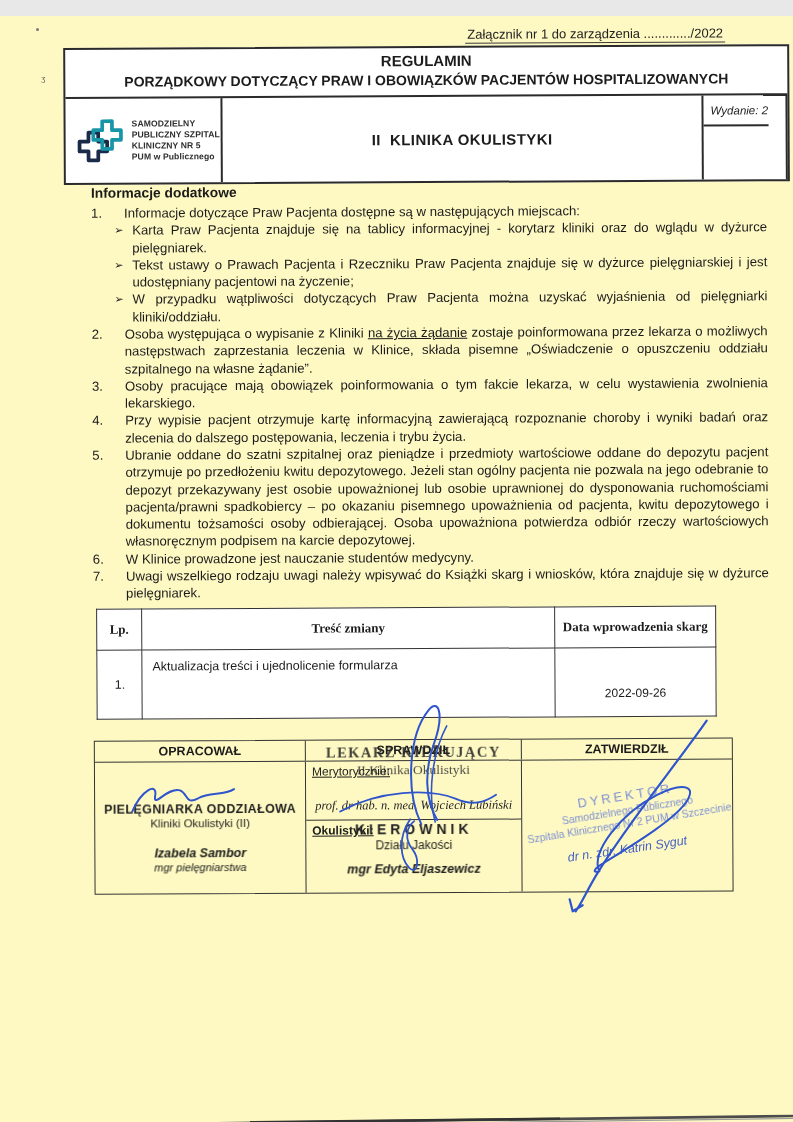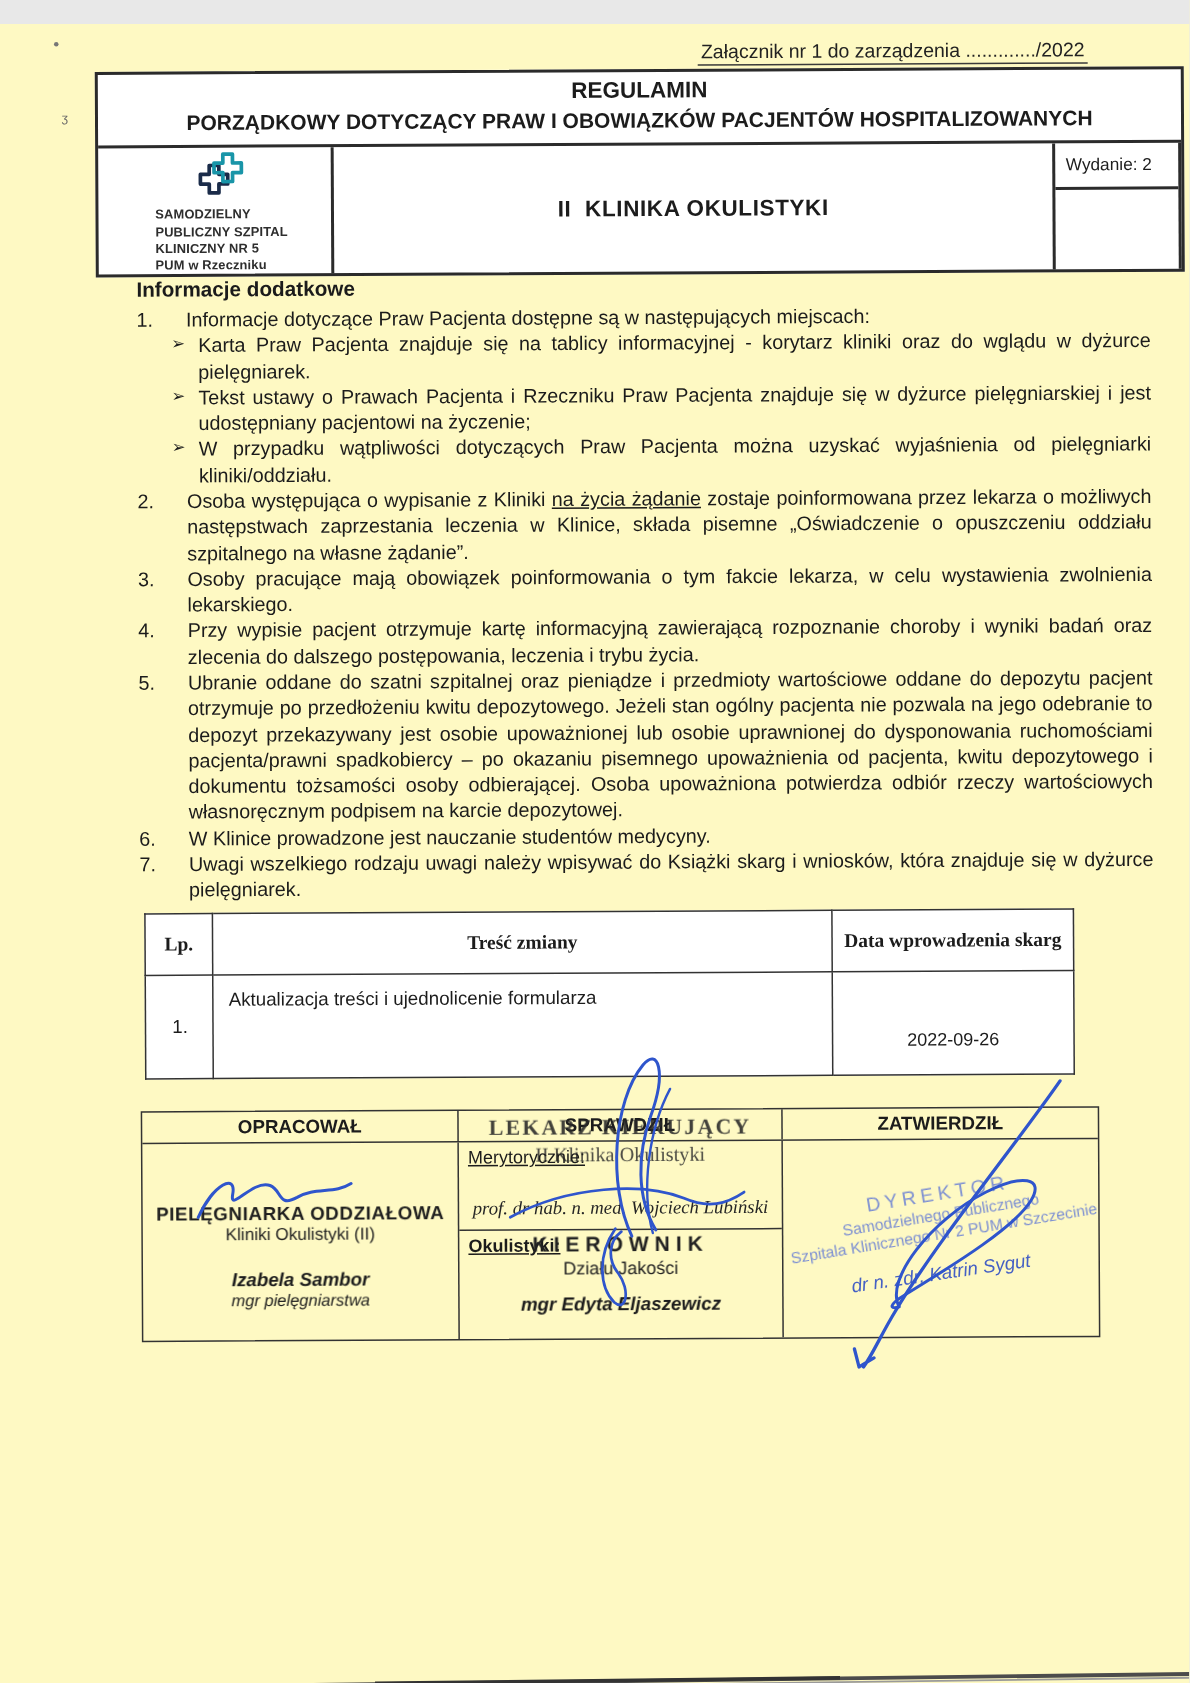--- a/index.html
+++ b/index.html
@@ -10,25 +10,25 @@
   
   .att-note{position:absolute;top:11px;right:68px;font-size:13px;color:#222;
             border-bottom:1.5px solid #3a3a3a;padding:0 2px 1px 2px;}
 
   
   .hdr{position:absolute;left:63px;top:30px;width:722px;border:2px solid #2b2b2b;background:#fff;}
   .hdr-title{border-bottom:2px solid #2b2b2b;text-align:center;font-weight:bold;padding:3px 4px 5px 4px;}
   .hdr-title .t1{font-size:15px;line-height:1.35;}
   .hdr-title .t2{font-size:14px;line-height:1.35;}
   .hdr-bottom{display:flex;height:84px;}
-  .logo-cell{width:146px;border-right:2px solid #2b2b2b;display:flex;align-items:center;padding-left:9px;gap:5px;flex-direction:column;}
+  .logo-cell{width:146px;border-right:2px solid #2b2b2b;display:flex;align-items:center;padding-left:9px;gap:5px;}
   .logo-text{font-size:8.6px;line-height:1.3;font-weight:bold;color:#2e2e2e;letter-spacing:.1px;}
   .title-cell{flex:1;border-right:2px solid #2b2b2b;display:flex;align-items:center;justify-content:center;
               font-weight:bold;font-size:15px;letter-spacing:.4px;}
-  .meta-cell{width:82px;border-right:2px solid #2b2b2b;display:flex;flex-direction:column;}
+  .meta-cell{width:82px;border-right:2px solid #2b2b2b;display:flex;font-style:italic;}
   .meta-top{height:29px;border-bottom:2px solid #2b2b2b;display:flex;align-items:center;padding-left:7px;font-size:11.5px;}
   .meta-bot{flex:1;display:flex;align-items:center;padding-left:7px;font-size:11.5px;}
   .date-cell{width:100px;display:flex;flex-direction:column;}
   .date-top{height:29px;border-bottom:2px solid #2b2b2b;text-align:center;font-size:11px;line-height:13px;padding-top:1px;}
   .date-bot{flex:1;display:flex;align-items:center;justify-content:center;font-size:20px;font-weight:bold;}
 
   
   .bodytxt{position:absolute;left:90px;top:167px;width:676px;font-size:13.2px;line-height:1.31;color:#1b1b1b;}
   .bheading{font-weight:bold;font-size:13.8px;margin-bottom:2px;}
   .li{display:flex;}
@@ -109,21 +109,21 @@
       <div class="hdr-bottom">
         <div class="logo-cell">
           <svg width="52" height="58" viewBox="0 0 64 64">
             <path d="M17,22 h12 v11 h11 v12 h-11 v11 h-12 v-11 h-11 v-12 h11 z" fill="none" stroke="#1a2b49" stroke-width="4.6" stroke-linejoin="round"></path>
             <path d="M34,8 h12 v11 h11 v12 h-11 v11 h-12 v-11 h-11 v-12 h11 z" fill="none" stroke="#1995a8" stroke-width="4.6" stroke-linejoin="round"></path>
           </svg>
           <div class="logo-text">
             <div>SAMODZIELNY</div>
             <div>PUBLICZNY SZPITAL</div>
             <div>KLINICZNY NR 5</div>
-            <div>PUM w Rzeczniku</div>
+            <div>PUM w Publicznego</div>
           </div>
         </div>
         <div class="title-cell">II &nbsp;KLINIKA OKULISTYKI</div>
         <div class="meta-cell">
           <div class="meta-top">Wydanie: 2</div>
         </div>
       </div>
     </div>
 
     <div class="bodytxt">

